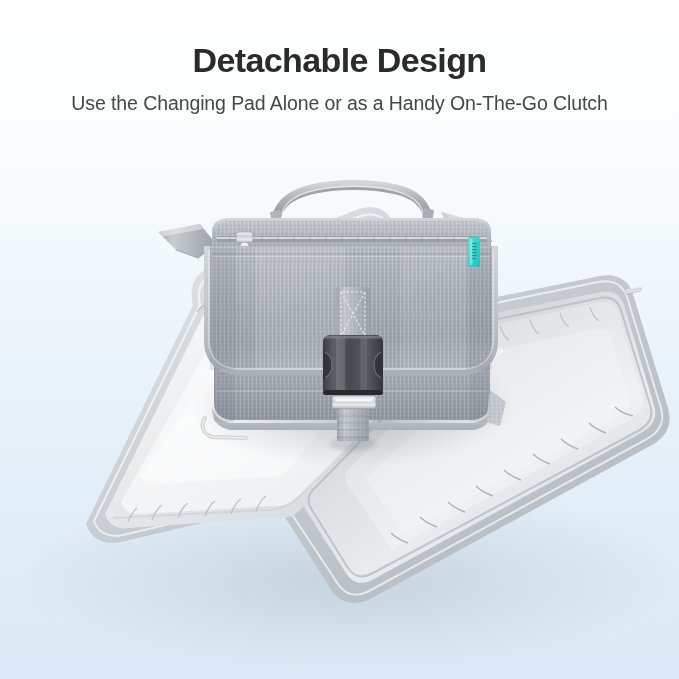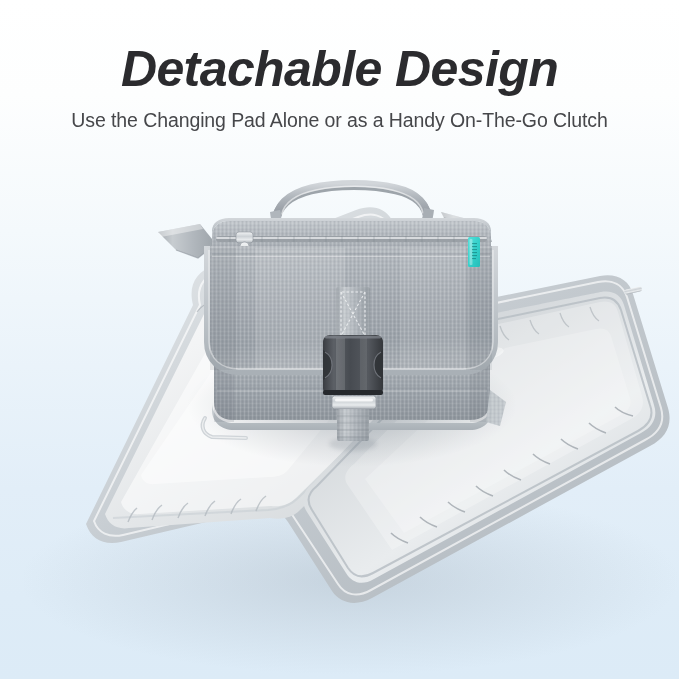--- a/index.html
+++ b/index.html
@@ -28,26 +28,25 @@
     position: absolute;
     left: 0;
     top: 0;
     width: 679px;
     text-align: center;
     z-index: 40;
   }
   .headline {
     margin: 0;
     padding-top: 42px;
-    font-size: 50px;
+    font-size: 34px;
     font-weight: bold;
     letter-spacing: -0.6px;
     color: #2b2b2e;
     line-height: 1.08;
-    font-style: italic;
   }
   .subhead {
     margin: 0;
     padding-top: 13px;
     font-size: 19.5px;
     font-weight: normal;
     letter-spacing: -0.1px;
     color: #46474a;
     line-height: 1.2;
   }

